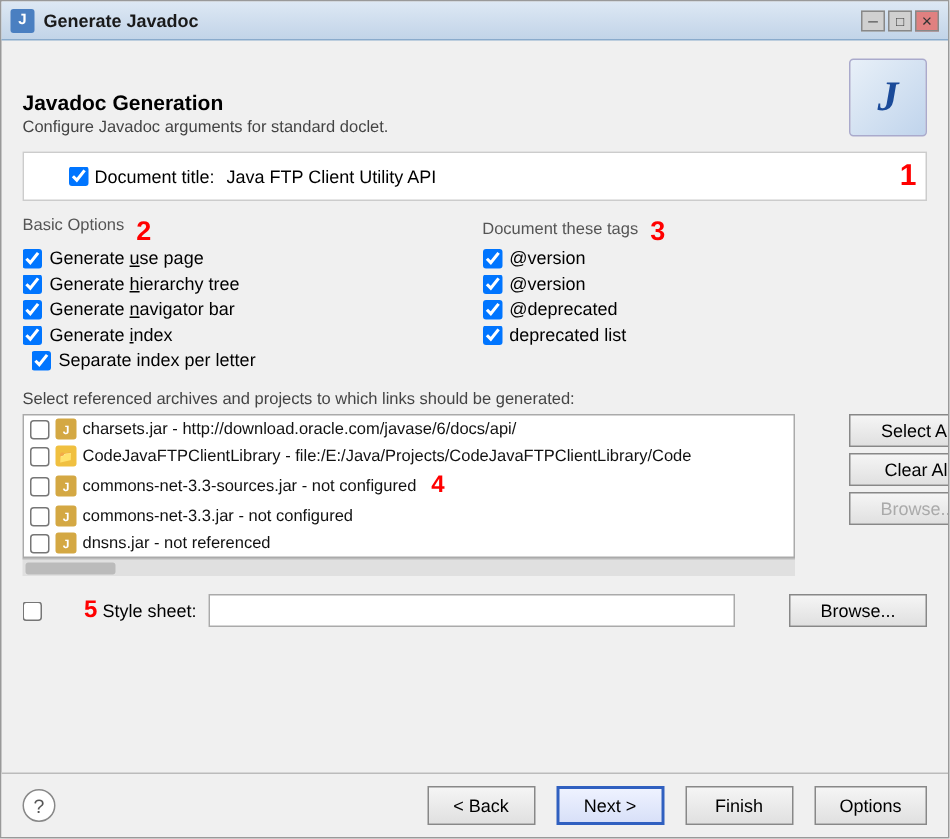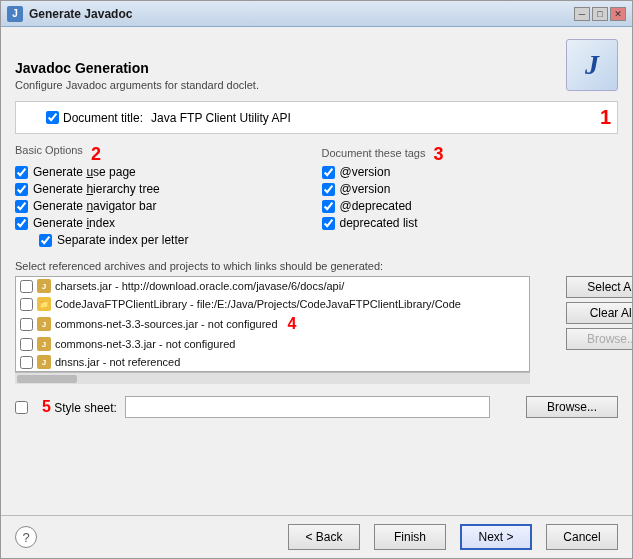--- a/index.html
+++ b/index.html
@@ -135,21 +135,21 @@
       margin-bottom: 4px;
     }
     .checkbox-item {
       display: flex;
       align-items: center;
       gap: 5px;
       margin-bottom: 3px;
       font-size: 12px;
     }
     .checkbox-item input[type="checkbox"] { margin: 0; }
-    .indent { margin-left: 24px; }
+    .indent { margin-left: 6px; }
 
     .underlined {
       text-decoration: underline;
     }
 
     .archives-section {
       margin-bottom: 8px;
     }
     .archives-label {
       font-size: 11px;
@@ -409,37 +409,37 @@
         </div>
         <div class="archives-buttons">
           <button class="side-btn">Select All</button>
           <button class="side-btn">Clear All</button>
           <button class="side-btn disabled" disabled="">Browse...</button>
         </div>
       </div>
     </div>
 
     <div class="stylesheet-row">
-      <label style="display:flex;align-items:center;gap:8px;justify-content:space-between;">
+      <label style="display:flex;align-items:center;gap:22px;justify-content:space-between;">
         <input type="checkbox" style="">
         <span>
           <span class="red-number" style="font-size:16px;">5</span>
           <span>Style sheet:</span>
         </span>
       </label>
       <input type="text" class="stylesheet-input" style="flex: 1 1 0%;">
       <button class="side-btn">Browse...</button>
     </div>
 
   </div>
 
   <div class="bottom-bar">
     <div class="help-btn">?</div>
     <div class="bottom-spacer"></div>
     <div class="nav-buttons">
       <button class="nav-btn">&lt; Back</button>
+      <button class="nav-btn primary">Next &gt;</button>
       <button class="nav-btn">Finish</button>
-      <button class="nav-btn primary">Next &gt;</button>
-      <button class="nav-btn">Cancel</button>
+      <button class="nav-btn">Options</button>
     </div>
   </div>
 
 </div>
 
 </body></html>

